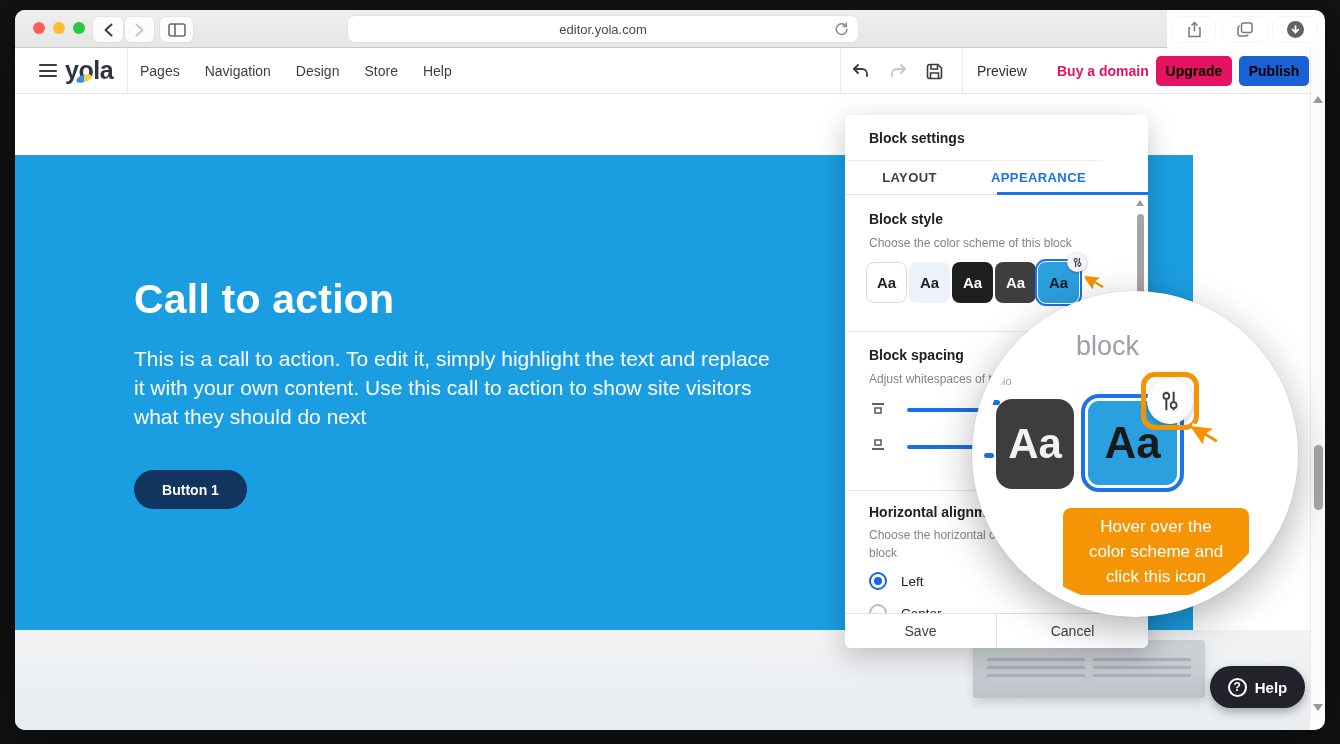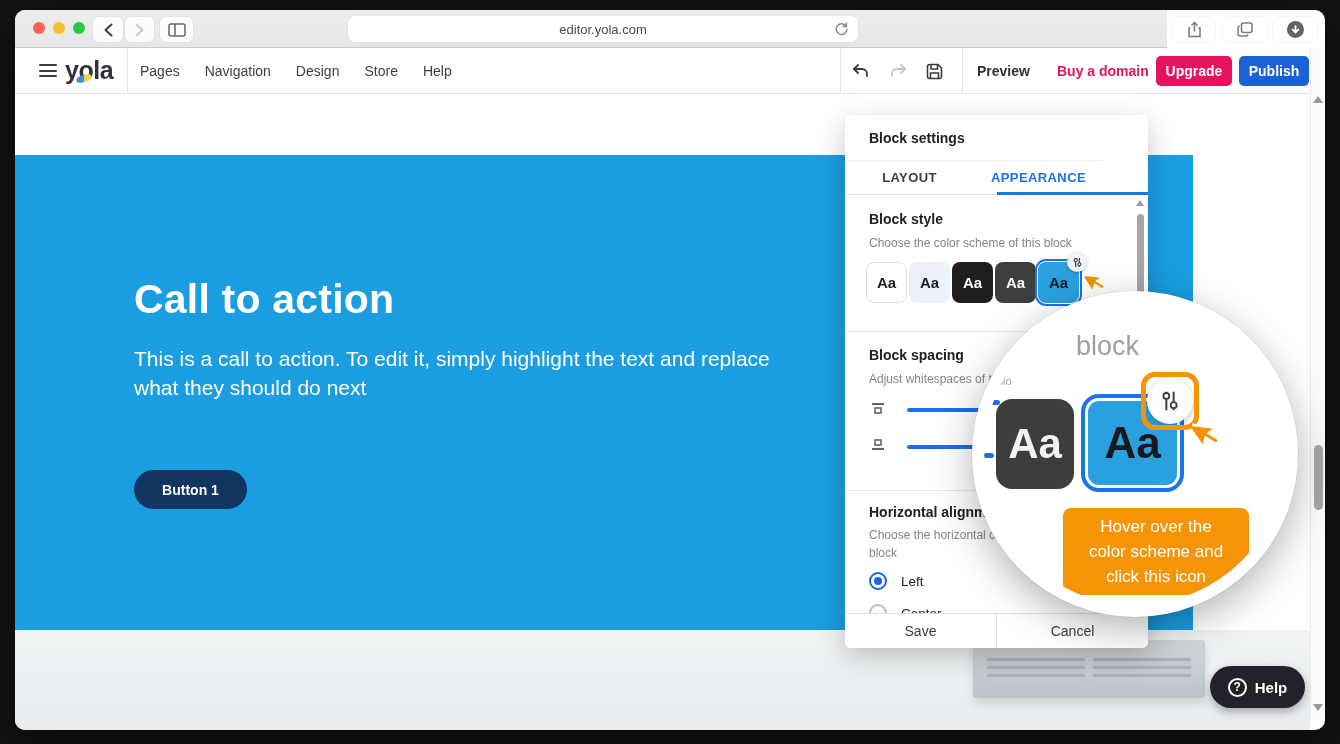--- a/index.html
+++ b/index.html
@@ -27,21 +27,21 @@
   .burger { position:absolute; left:24px; top:16px; width:18px; height:13px; }
   .burger span { display:block; height:2px; background:#3a3a40; margin-bottom:3.5px; border-radius:1px; }
   .logo { position:absolute; left:50px; top:8px; font-size:25px; font-weight:bold; letter-spacing:-.5px; color:#32323a; }
   .logo .o { position:relative; display:inline-block; }
   .logo .o::after { content:""; position:absolute; left:-2px; bottom:3px; width:16px; height:7px; border-radius:50% / 60%;
     background:linear-gradient(115deg,#3f8fd8 48%,#f7d046 52%); transform:rotate(-18deg); }
   .menu { position:absolute; left:125px; top:0; height:45px; display:flex; align-items:center; gap:25px; font-size:14px; color:#3e3e46; }
   .menu span { cursor:default; }
   .tool-ic { position:absolute; top:11px; width:24px; height:24px; display:flex; align-items:center; justify-content:center; }
   .txtbtn { position:absolute; top:0; height:45px; display:flex; align-items:center; font-size:14px; }
-  .pillbtn { position:absolute; top:8px; height:30px; border-radius:5px; color:#ffffff; font-size:14px; font-weight:bold;
+  .pillbtn { position:absolute; top:8px; height:30px; border-radius:5px; color:#000000; font-size:14px; font-weight:bold;
     display:flex; align-items:center; justify-content:center; }
 
   
   .hero { position:absolute; left:0; top:145px; width:1178px; height:475px; background:#1b9ee1; }
   .hero h1 { position:absolute; left:119px; top:121px; color:#fff; font-size:41px; font-weight:800; letter-spacing:.2px; }
   .hero .body { position:absolute; left:119px; top:189px; color:#fff; font-size:21px; line-height:29px; font-weight:500; }
   .hero-btn { position:absolute; left:119px; top:315px; width:113px; height:39px; border-radius:20px; background:#11355e;
     color:#fff; font-size:14px; font-weight:bold; display:flex; align-items:center; justify-content:center; }
   .topgap { position:absolute; left:0; top:84px; width:1295px; height:61px; background:#fff; }
 
@@ -211,32 +211,33 @@
     </div>
     <div class="tool-ic" style="left:907px">
       <svg width="19" height="19" viewBox="0 0 19 19">
         <path d="M2.5 4.5 A2 2 0 0 1 4.5 2.5 H13 L16.5 6 V14.5 A2 2 0 0 1 14.5 16.5 H4.5 A2 2 0 0 1 2.5 14.5 Z" fill="none" stroke="#3a3a3a" stroke-width="1.6"></path>
         <path d="M6 2.8 V7 H12.5 V2.8" fill="none" stroke="#3a3a3a" stroke-width="1.6"></path>
         <path d="M5.5 16 V11 H13.5 V16" fill="none" stroke="#3a3a3a" stroke-width="1.6"></path>
       </svg>
     </div>
     <div class="vdiv" style="left:947px"></div>
 
-    <div class="txtbtn" style="left:962px;color:#2f2f35;font-weight:bold">Preview</div>
+    <div class="txtbtn" style="left:962px;color:#2f2f35;font-weight:normal">Preview</div>
     <div class="txtbtn" style="left:1042px;color:#e5135f;font-weight:bold">Buy a domain</div>
     <div class="pillbtn" style="left:1141px;width:76px;background:#e5135f">Upgrade</div>
     <div class="pillbtn" style="left:1224px;width:70px;background:#1961d5">Publish</div>
   </div>
 
   <div class="topgap"></div>
 
   <div class="hero">
     <h1>Call to action</h1>
     <div class="body">
       <div>This is a call to action. To edit it, simply highlight the text and replace</div>
+      <div>it with your own content. Use this call to action to show site visitors</div>
       <div>what they should do next</div>
     </div>
     <div class="hero-btn">Button 1</div>
   </div>
 
   <div class="photo">
     <div class="ac-unit">
       <div class="ac-vent" style="left:14px;width:98px"></div>
       <div class="ac-vent" style="left:120px;width:98px"></div>
     </div>

